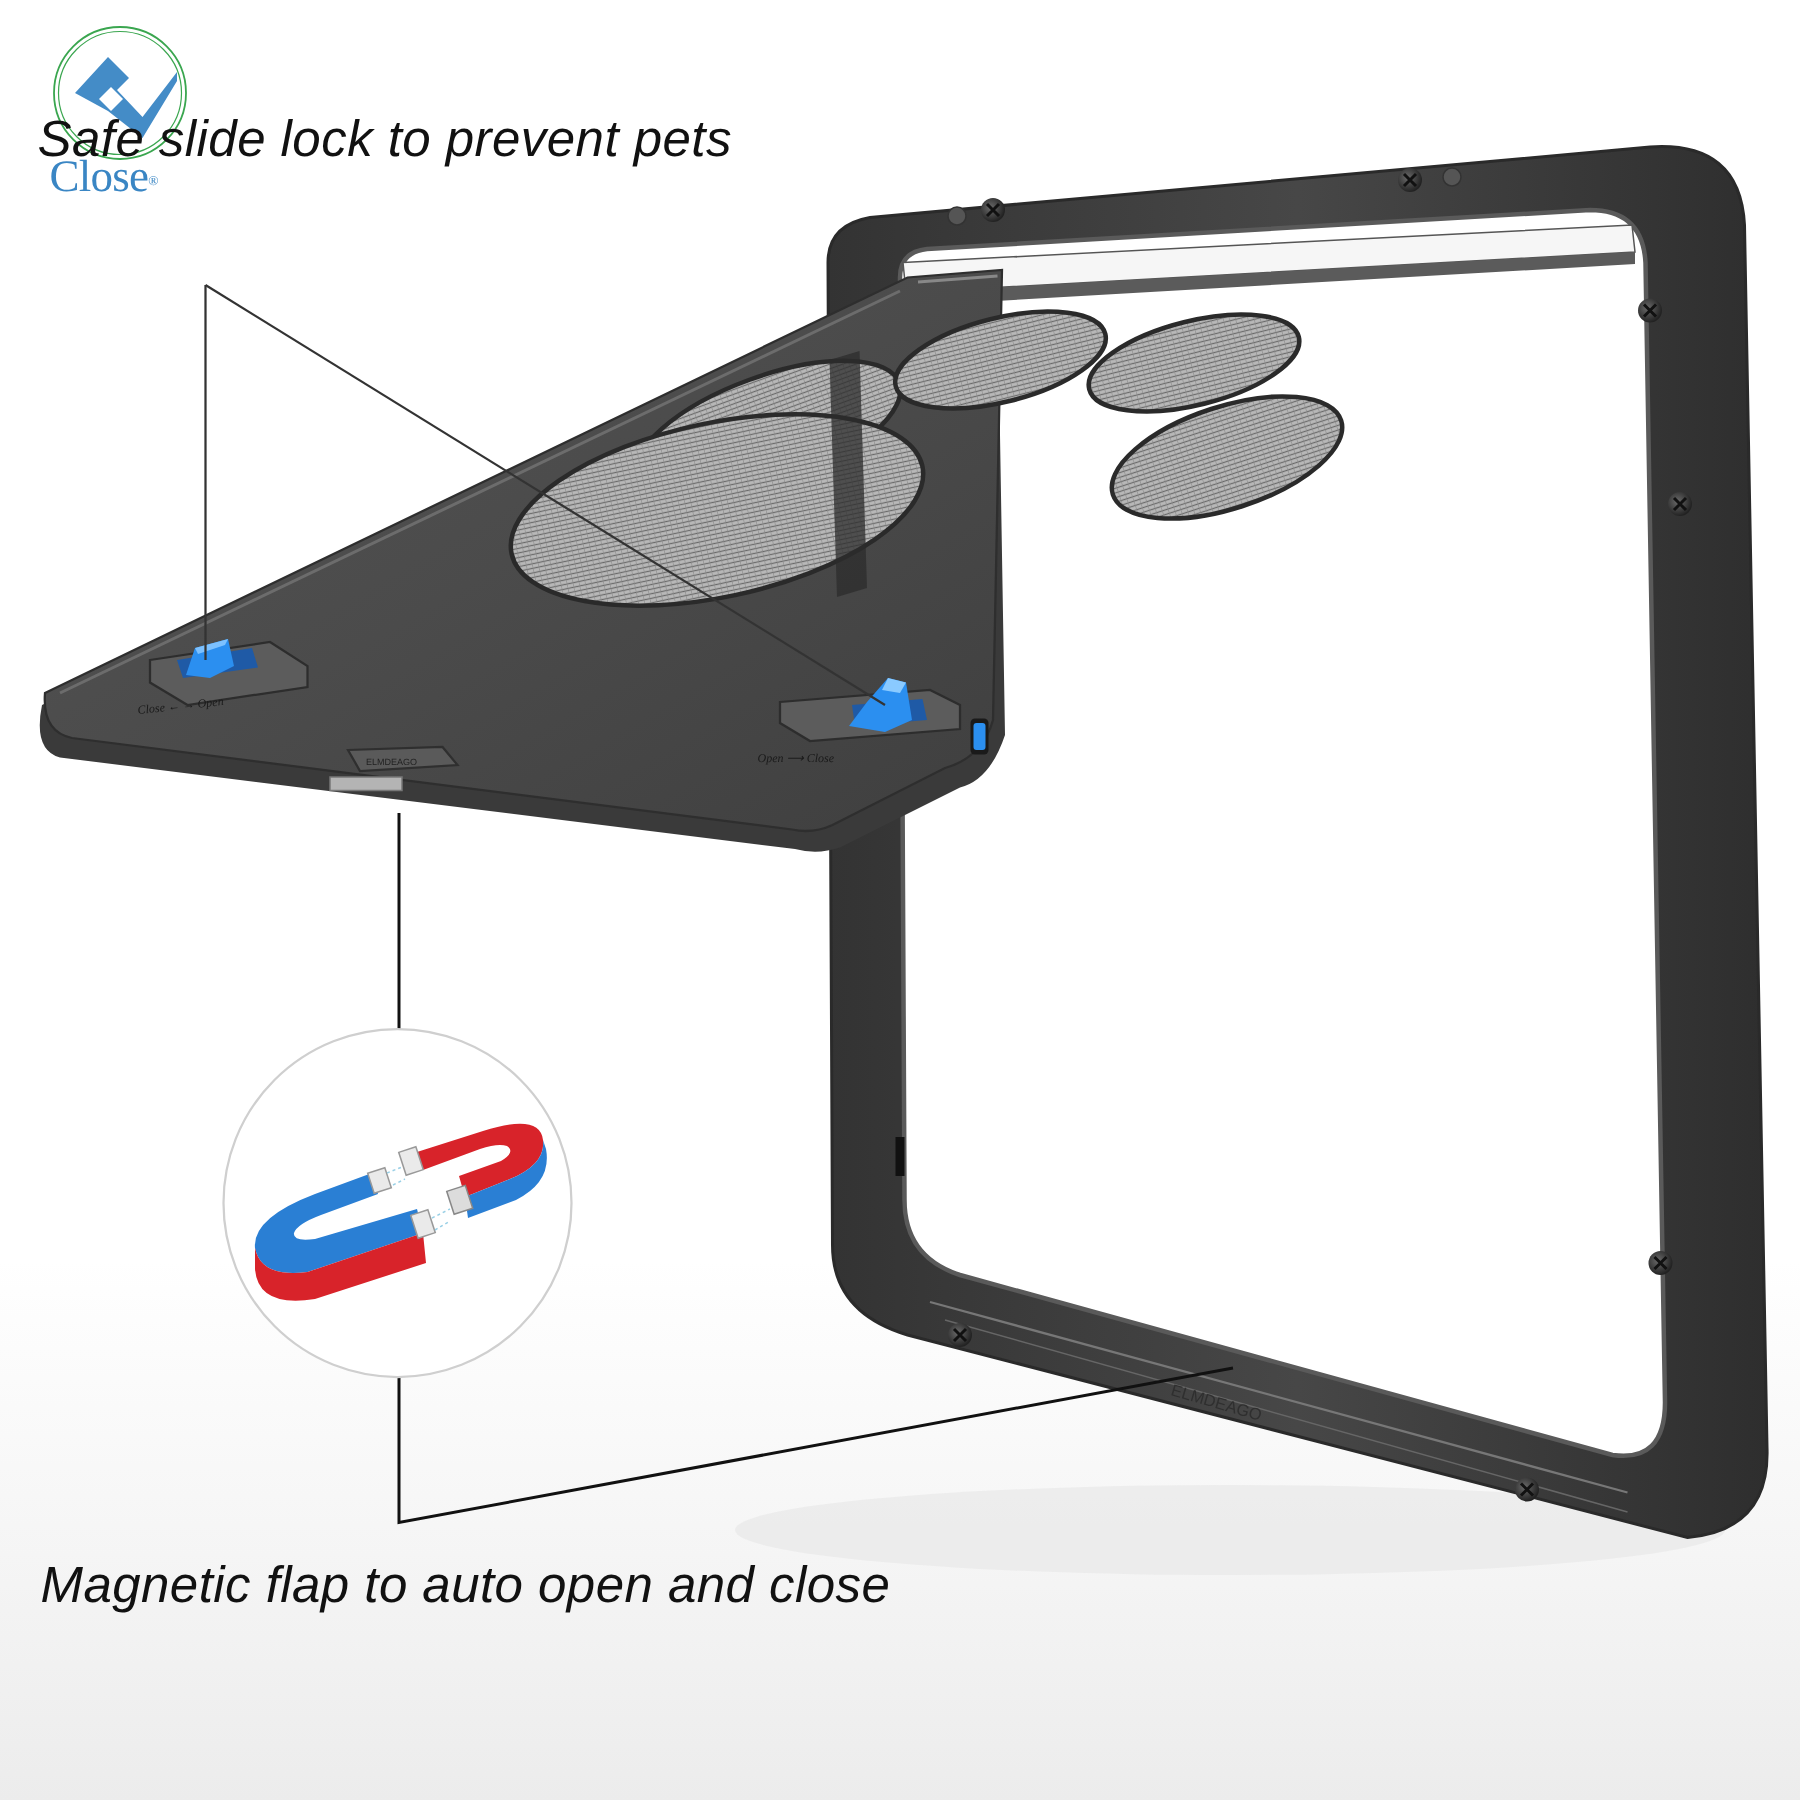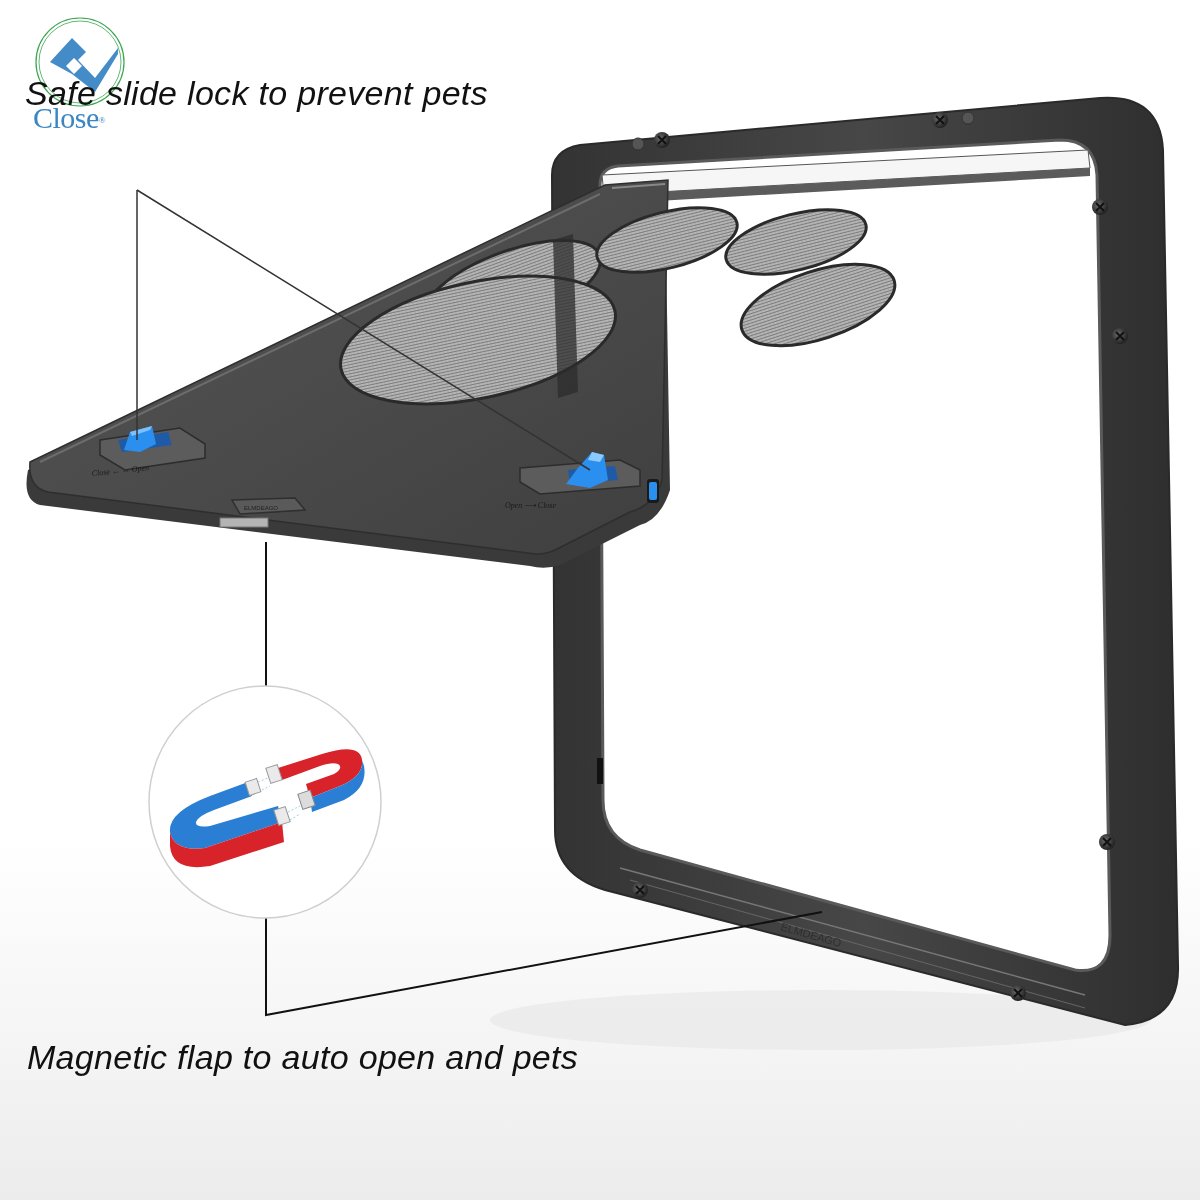--- a/index.html
+++ b/index.html
@@ -181,13 +181,13 @@
     <path d="M66 66 L74 58 L82 66 L74 74 Z" fill="#ffffff"></path>
   </g>
 </svg>
 
 <div class="logo-text"><span>Close</span><sup>®</sup></div>
 
 <h2 class="caption caption-top">
   <span>Safe slide lock to prevent pets</span>
 </h2>
 
-<h2 class="caption caption-bottom">Magnetic flap to auto open and pets</h2>
+<h2 class="caption caption-bottom">Magnetic flap to auto open and close</h2>
 
 </body></html>

